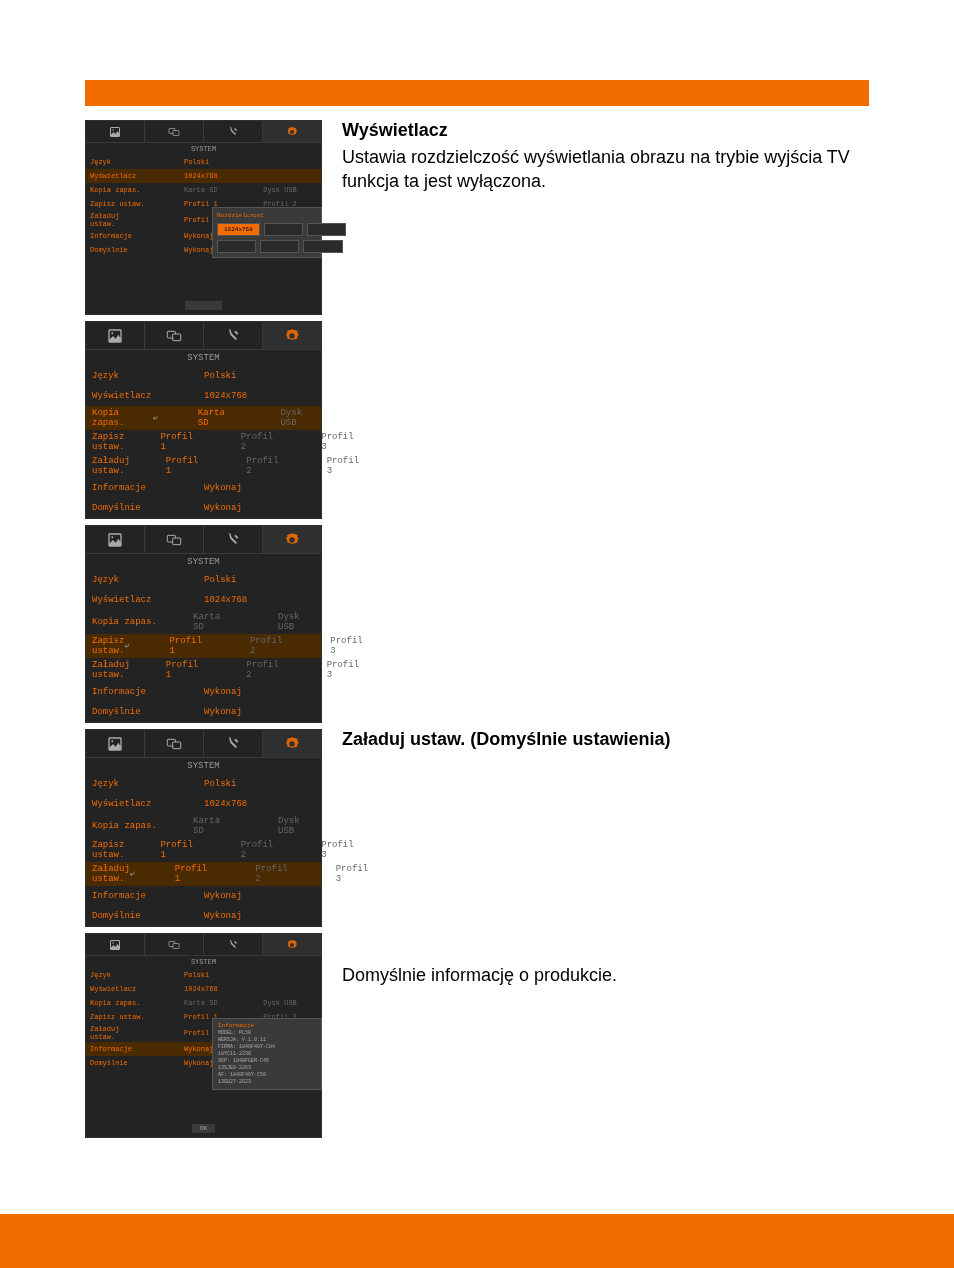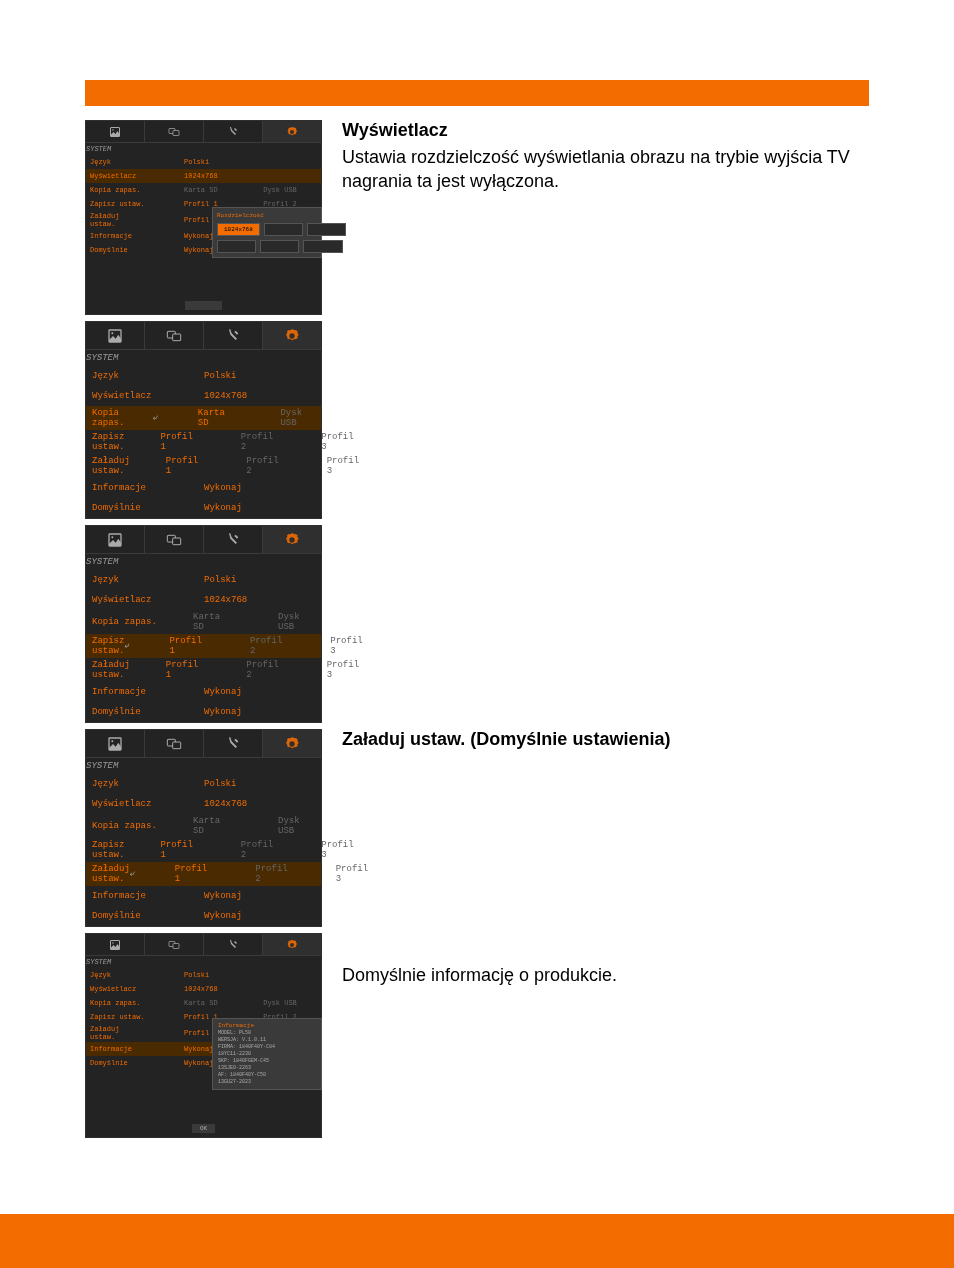--- a/index.html
+++ b/index.html
@@ -8,21 +8,21 @@
     .header-bar { height: 26px; background: #f26c00; margin-bottom: 14px; }
     .section { display: flex; gap: 20px; margin-bottom: 6px; align-items: flex-start; }
     .ui-box { width: 237px; background: #232323; border: 1px solid #2f2f2f; font-size: 8px; color: #aaa; font-family: 'Courier New', monospace; }
     .ui-box-large { font-size: 10px; }
     .tabs { display: flex; height: 22px; border-bottom: 1px solid #3a3a3a; }
     .tabs-large { height: 28px; }
     .tab { flex: 1; display: flex; align-items: center; justify-content: center; border-right: 1px solid #3a3a3a; }
     .tab:last-child { border-right: none; }
     .tab-active { background: #2f2f2f; }
     .tab-gear-active svg { fill: #f26c00; }
-    .sys-title { text-align: left; color: #999; font-size: 7px; padding: 2px 0; font-style: italic; }
+    .sys-title { text-align: center; color: #999; font-size: 7px; padding: 2px 0; }
     .sys-title-large { font-size: 9px; padding: 3px 0; }
     .row { display: flex; align-items: center; padding: 1px 4px; min-height: 14px; }
     .row-large { min-height: 20px; padding: 2px 6px; }
     .row-label { width: 58px; color: #f26c00; font-size: 7px; }
     .row-label-large { width: 76px; font-size: 9px; }
     .row-val { color: #f26c00; font-size: 7px; padding-left: 36px; }
     .row-val-large { font-size: 9px; }
     .row-val-dim { color: #666; }
     .row-highlight { background: #4a2a00; }
     .arrow-ico { margin-right: 4px; color: #aaa; font-size: 7px; }
@@ -111,21 +111,21 @@
           <div class="popup-btn">&nbsp;&nbsp;&nbsp;&nbsp;&nbsp;&nbsp;&nbsp;</div>
         </div>
       </div>
       <div style="height:40px"></div>
       <div class="bottom-bar">
           <div class="bottom-btn">&nbsp;&nbsp;&nbsp;&nbsp;&nbsp;&nbsp;</div>
         </div>
     </div>
     <div class="text-col">
       <div class="h-title">Wyświetlacz</div>
-      <div class="desc">Ustawia rozdzielczość wyświetlania obrazu na trybie wyjścia TV nagrania ta jest wyłączona.</div>
+      <div class="desc">Ustawia rozdzielczość wyświetlania obrazu na trybie wyjścia TV funkcja ta jest wyłączona.</div>
     </div>
   </div>
 
   <div class="section">
     <div class="ui-box ui-box-large">
       <div class="tabs tabs-large">
         <div class="tab">
             <svg class="icon-large" viewBox="0 0 24 24" fill="#aaa">
               <rect x="3" y="3" width="18" height="18" rx="1" fill="none" stroke="#aaa" stroke-width="2"></rect>
               <circle cx="8" cy="8" r="1.5"></circle>

